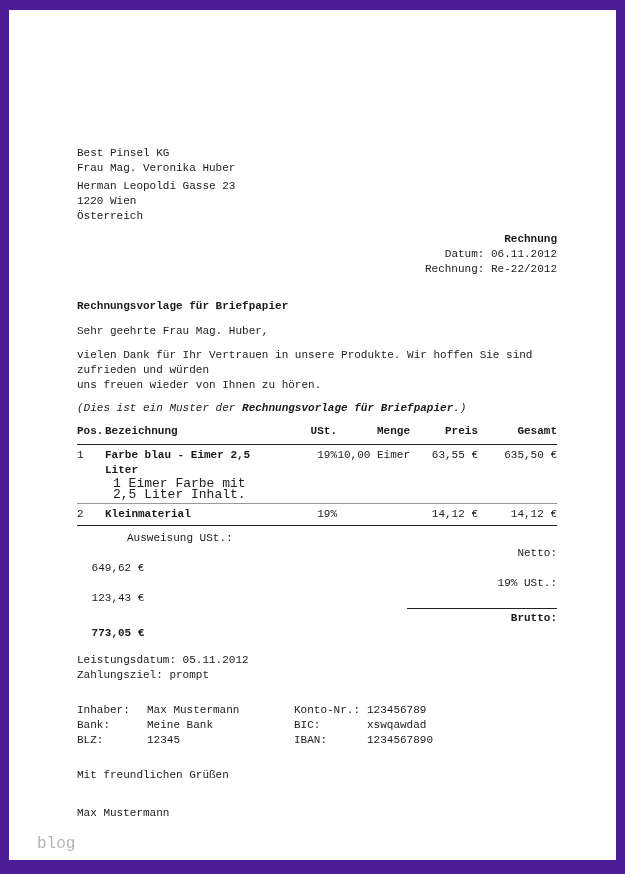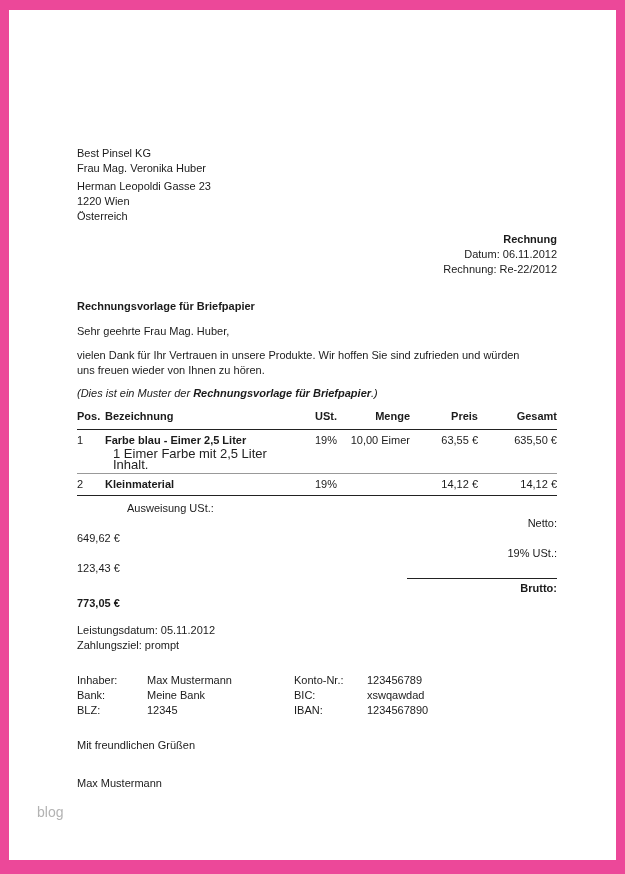--- a/index.html
+++ b/index.html
@@ -49,47 +49,47 @@
   .item-1 { border-bottom: 1px solid #999; }
   .item-2 { border-bottom: 1px solid #222; }
   .desc-main { font-weight: bold; }
   .desc-detail { font-size: 13px; line-height: 11px; padding-left: 8px; color: #222; }
 
   
   .totals { width: 480px; padding-top: 5px; }
   .totrow { display: flex; flex-direction: column; }
   .tot-note { margin-left: 50px; }
   .tot-label { margin-left: auto; width: 120px; text-align: right; }
-  .tot-value { width: 82px; text-align: left; }
+  .tot-value { width: 82px; text-align: center; }
   .brutto-sep { margin-left: auto; width: 150px; border-top: 1px solid #222; margin-top: 2px; }
   .totrow.bold { font-weight: bold; padding-top: 2px; }
 
   .terms { margin-top: 12px; }
 
   .bank { margin-top: 20px; }
   .bank-row { display: flex; }
   .b-l1 { width: 70px; }
   .b-v1 { width: 147px; }
   .b-l2 { width: 73px; }
   .b-v2 { flex: 1; }
 
   .closing { margin-top: 20px; }
   .signature { margin-top: 23px; }
 
   .watermark {
     position: absolute;
-    left: 28px; bottom: 40px;
+    left: 28px; bottom: 8px;
     color: #b3b3b3;
-    font-size: 14px;
+    font-size: 16px;
   }
 </style>
 </head>
 <body>
 
-<div class="frame" style="background: #ec4899;">
+<div class="frame" style="background: #4c1d95; font-family: Liberation Mono, monospace;">
   <div class="page">
 
     <div class="address">
       <div>Best Pinsel KG</div>
       <div>Frau Mag. Veronika Huber</div>
       <div class="addr-gap"></div>
       <div>Herman Leopoldi Gasse 23</div>
       <div>1220 Wien</div>
       <div>Österreich</div>
     </div>

